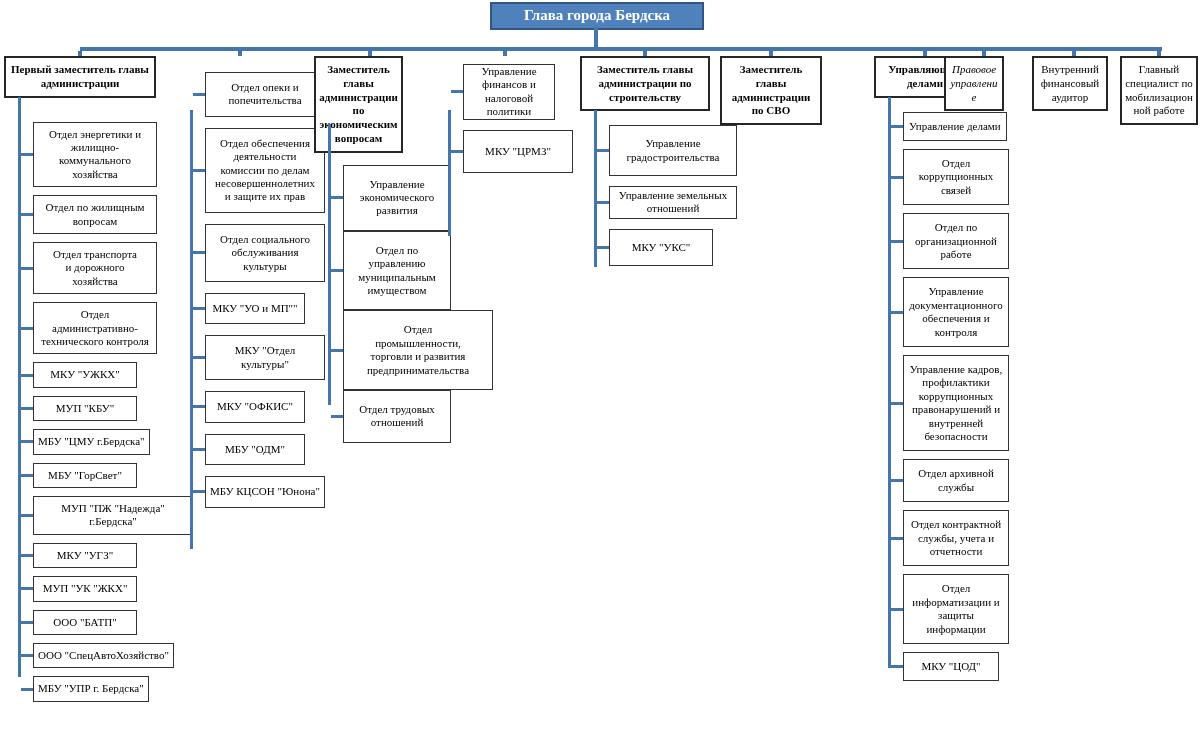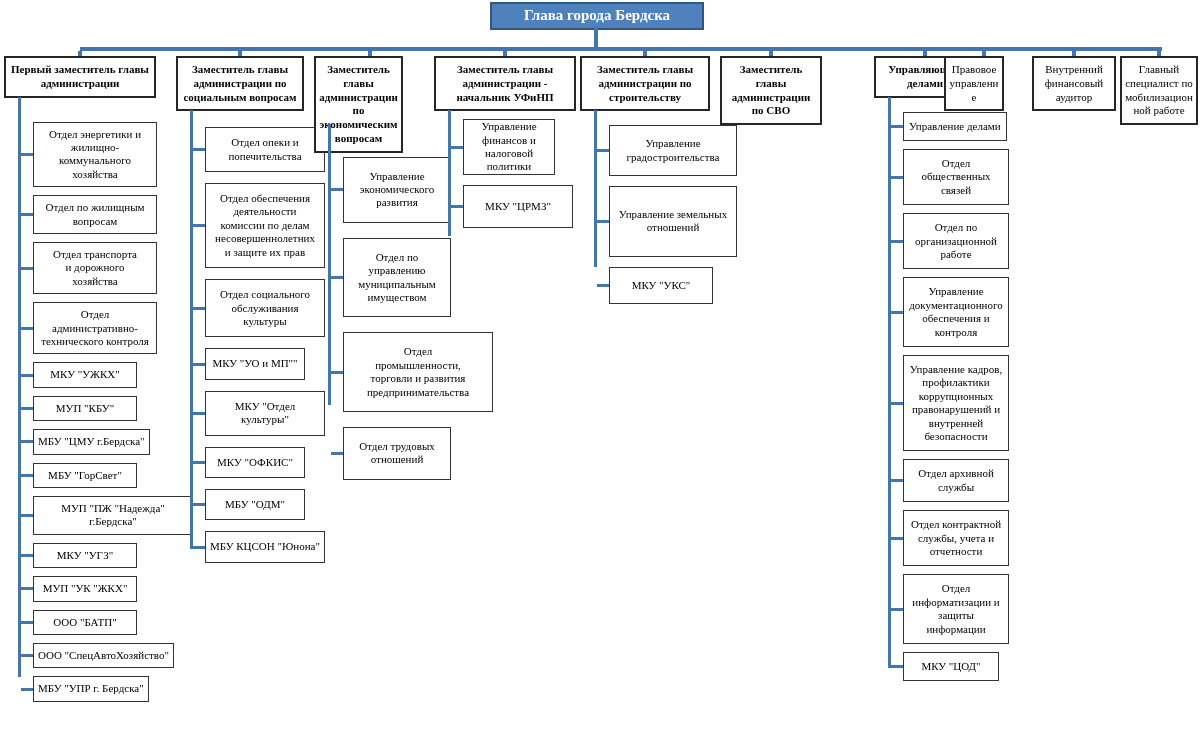--- a/index.html
+++ b/index.html
@@ -60,89 +60,87 @@
           <div class="child-box" style="padding: 5px 4px; max-width: 124px; min-width: 104px;">МКУ "УГЗ"</div>
           <div class="child-box" style="padding: 5px 4px; max-width: 124px; min-width: 104px;">МУП "УК "ЖКХ"</div>
           <div class="child-box" style="padding: 5px 4px; max-width: 124px; min-width: 104px;">ООО "БАТП"</div>
           <div class="child-box" style="padding: 5px 4px; max-width: 180px; min-width: 104px;">ООО "СпецАвтоХозяйство"</div>
           <div class="child-box" style="padding: 5px 4px; max-width: 140px; min-width: 104px;">МБУ "УПР г. Бердска"</div>
         </div>
         <div class="v-line" style="top: 40.5px; height: 580.734px;"></div>
       </div>
       <div class="column" style="left: 176px;">
         <div class="col-stub" style="left: 62px;"></div>
-        <div class="header-box bold" style="width: 128px;">Заместитель главы администрации по социальным вопросам</div>
         <div class="children" style="margin-top: 16px; gap: 11px;">
           <div class="child-box" style="padding: 8px 4px; max-width: 120px; min-width: 100px;">Отдел опеки и попечительства</div>
           <div class="child-box" style="padding: 8px 8px; max-width: 120px; min-width: 100px;">Отдел обеспечения деятельности комиссии по делам несовершеннолетних и защите их прав</div>
           <div class="child-box" style="padding: 8px 4px; max-width: 120px; min-width: 100px;">Отдел социального обслуживания культуры</div>
           <div class="child-box" style="padding: 8px 4px; max-width: 120px; min-width: 100px;">МКУ "УО и МП""</div>
           <div class="child-box" style="padding: 8px 4px; max-width: 120px; min-width: 100px;">МКУ "Отдел культуры"</div>
           <div class="child-box" style="padding: 8px 4px; max-width: 120px; min-width: 100px;">МКУ "ОФКИС"</div>
           <div class="child-box" style="padding: 8px 4px; max-width: 120px; min-width: 100px;">МБУ "ОДМ"</div>
           <div class="child-box" style="padding: 8px 4px; max-width: 120px; min-width: 100px;">МБУ КЦСОН "Юнона"</div>
         </div>
         <div class="v-line" style="top: 54.25px; height: 438.297px;"></div>
       </div>
       <div class="column" style="left: 314px;">
         <div class="col-stub" style="left: 54px;"></div>
         <div class="header-box bold" style="width: 89px;">Заместитель главы администрации по экономическим вопросам</div>
-        <div class="children" style="margin-top: 4px; gap: 15px;">
+        <div class="children" style="margin-top: 12px; gap: 0;">
           <div class="child-box" style="padding: 12px 5px; max-width: 108px; min-width: 96px;">Управление экономического развития</div>
           <div class="child-box" style="padding: 12px 5px; max-width: 108px; min-width: 96px;">Отдел по управлению муниципальным имуществом</div>
           <div class="child-box" style="padding: 12px 17px; max-width: 150px; min-width: 96px;">Отдел промышленности, торговли и развития предпринимательства</div>
           <div class="child-box" style="padding: 12px 5px; max-width: 108px; min-width: 96px;">Отдел трудовых отношений</div>
         </div>
         <div class="v-line" style="top: 68px; height: 280.969px;"></div>
       </div>
       <div class="column" style="left: 434px;">
         <div class="col-stub" style="left: 69px;"></div>
-        <div class="header-box bold" style="width: 142px;">Заместитель главы администрации - начальник УФиНП</div>
         <div class="children" style="margin-top: 8px; gap: 10px;">
           <div class="child-box" style="padding: 0 5px; max-width: 92px; min-width: 84px;">Управление финансов и налоговой политики</div>
           <div class="child-box" style="padding: 14px 5px; max-width: 92px; min-width: 110px;">МКУ "ЦРМЗ"</div>
         </div>
         <div class="v-line" style="top: 54.25px; height: 125.828px;"></div>
       </div>
       <div class="column" style="left: 580px;">
         <div class="col-stub" style="left: 63px;"></div>
         <div class="header-box bold" style="width: 130px;">Заместитель главы администрации по строительству</div>
         <div class="children" style="margin-top: 14px; gap: 10px;">
           <div class="child-box" style="padding: 11px 1px; max-width: 128px; min-width: 104px;">Управление градостроительства</div>
-          <div class="child-box" style="padding: 21px 5px; max-width: 128px; min-width: 104px;">Управление земельных отношений</div>
+          <div class="child-box" style="padding: 2px 5px; max-width: 128px; min-width: 104px;">Управление земельных отношений</div>
           <div class="child-box" style="padding: 11px 5px; max-width: 128px; min-width: 104px;">МКУ "УКС"</div>
         </div>
         <div class="v-line" style="top: 54.25px; height: 156.828px;"></div>
       </div>
       <div class="column" style="left: 720px;">
         <div class="col-stub" style="left: 49px;"></div>
         <div class="header-box bold" style="width: 102px;">Заместитель главы администрации по СВО</div>
       </div>
       <div class="column" style="left: 874px;">
         <div class="col-stub" style="left: 49px;"></div>
         <div class="header-box bold" style="width: 102px;">Управляющий делами</div>
         <div class="children" style="margin-top: 14px; gap: 8px;">
           <div class="child-box" style="padding: 7px 5px; max-width: 106px; min-width: 96px;">Управление делами</div>
-          <div class="child-box" style="padding: 7px 5px; max-width: 106px; min-width: 96px;">Отдел общественных связей</div>
+          <div class="child-box" style="padding: 7px 5px; max-width: 106px; min-width: 96px;">Отдел коррупционных связей</div>
           <div class="child-box" style="padding: 7px 5px; max-width: 106px; min-width: 96px;">Отдел по организационной работе</div>
           <div class="child-box" style="padding: 7px 5px; max-width: 106px; min-width: 96px;">Управление документационного обеспечения и контроля</div>
           <div class="child-box" style="padding: 7px 5px; max-width: 106px; min-width: 96px; text-align: center;">Управление кадров, профилактики коррупционных правонарушений и внутренней безопасности</div>
           <div class="child-box" style="padding: 7px 5px; max-width: 106px; min-width: 96px;">Отдел архивной службы</div>
           <div class="child-box" style="padding: 7px 5px; max-width: 106px; min-width: 96px;">Отдел контрактной службы, учета и отчетности</div>
           <div class="child-box" style="padding: 7px 5px; max-width: 106px; min-width: 96px;">Отдел информатизации и защиты информации</div>
           <div class="child-box" style="padding: 7px 5px; max-width: 106px; min-width: 96px;">МКУ "ЦОД"</div>
         </div>
         <div class="v-line" style="top: 40.5px; height: 571.766px;"></div>
       </div>
       <div class="column" style="left: 944px;">
         <div class="col-stub" style="left: 38px;"></div>
-        <div class="header-box" style="width: 60px;">Правовое управление</div>
+        <div class="header-box" style="width: 60px; font-style: italic;">Правовое управление</div>
       </div>
       <div class="column" style="left: 1032px;">
         <div class="col-stub" style="left: 40px;"></div>
-        <div class="header-box" style="width: 84px;">Внутренний финансовый аудитор</div>
+        <div class="header-box" style="width: 76px;">Внутренний финансовый аудитор</div>
       </div>
       <div class="column" style="left: 1120px;">
         <div class="col-stub" style="left: 37px;"></div>
         <div class="header-box" style="width: 78px;">Главный специалист по мобилизационной работе</div>
       </div>
     </div>
 </div>
 
 </body></html>

